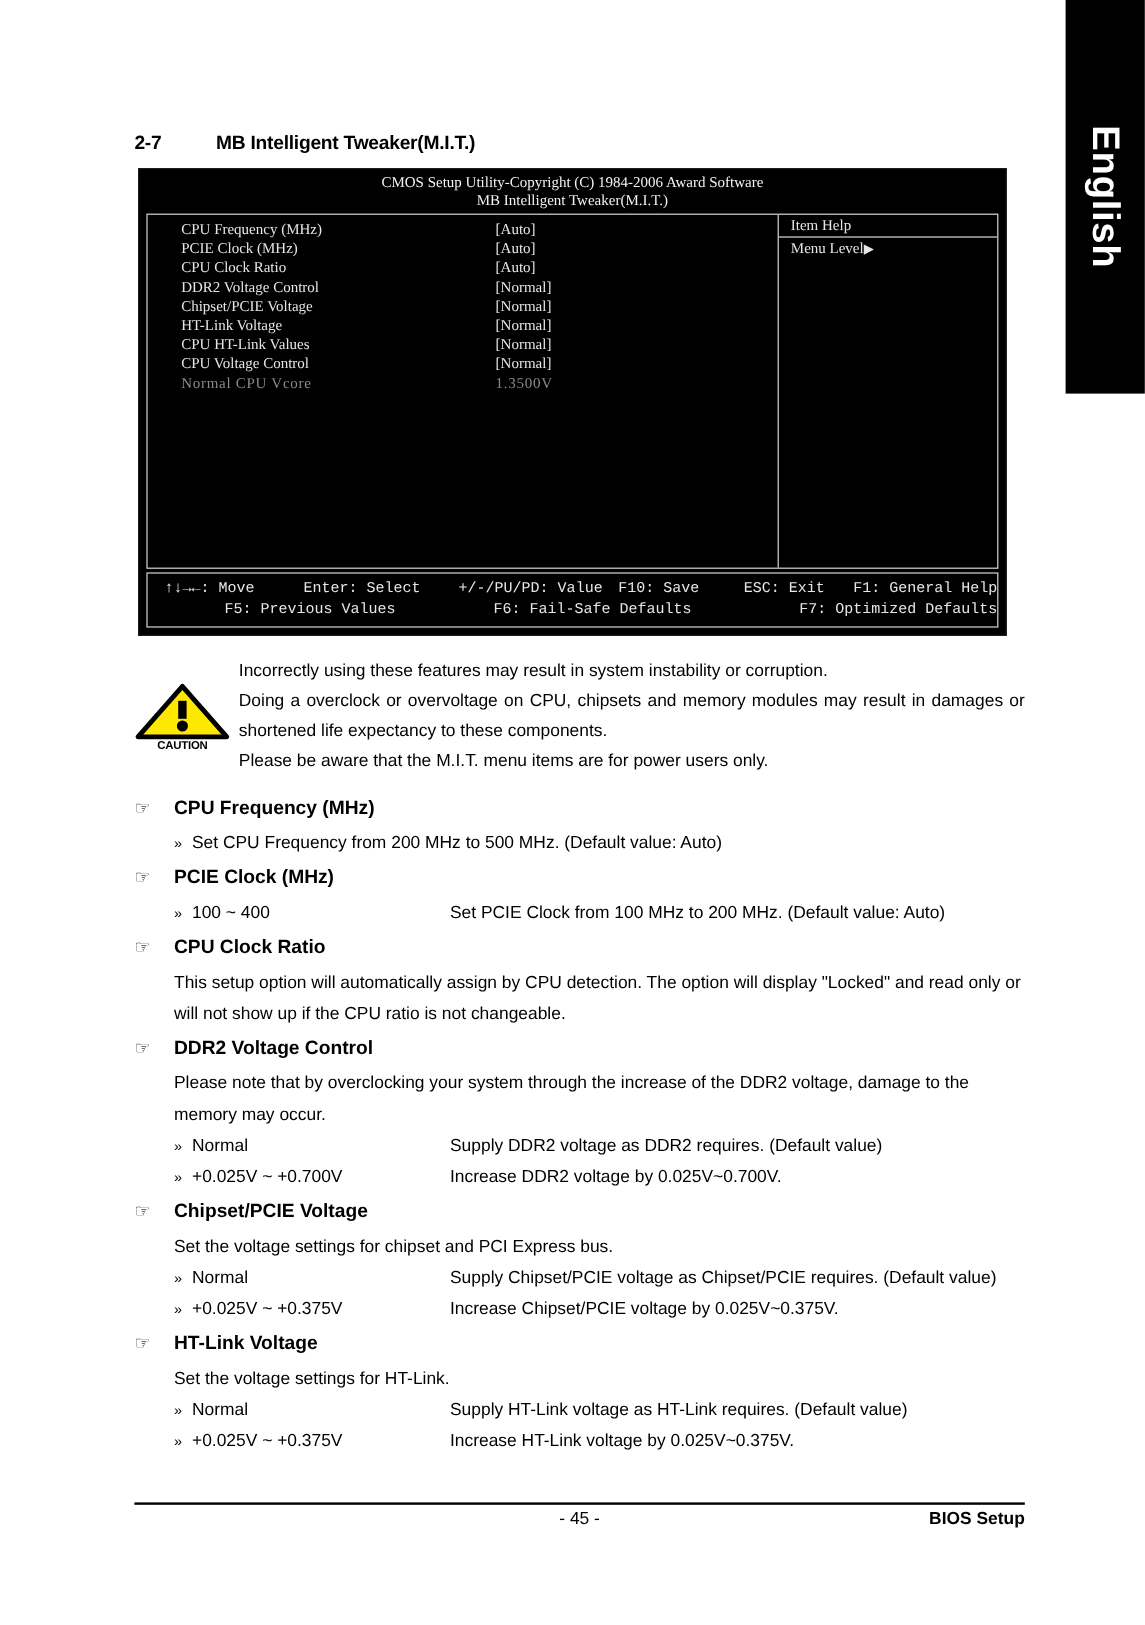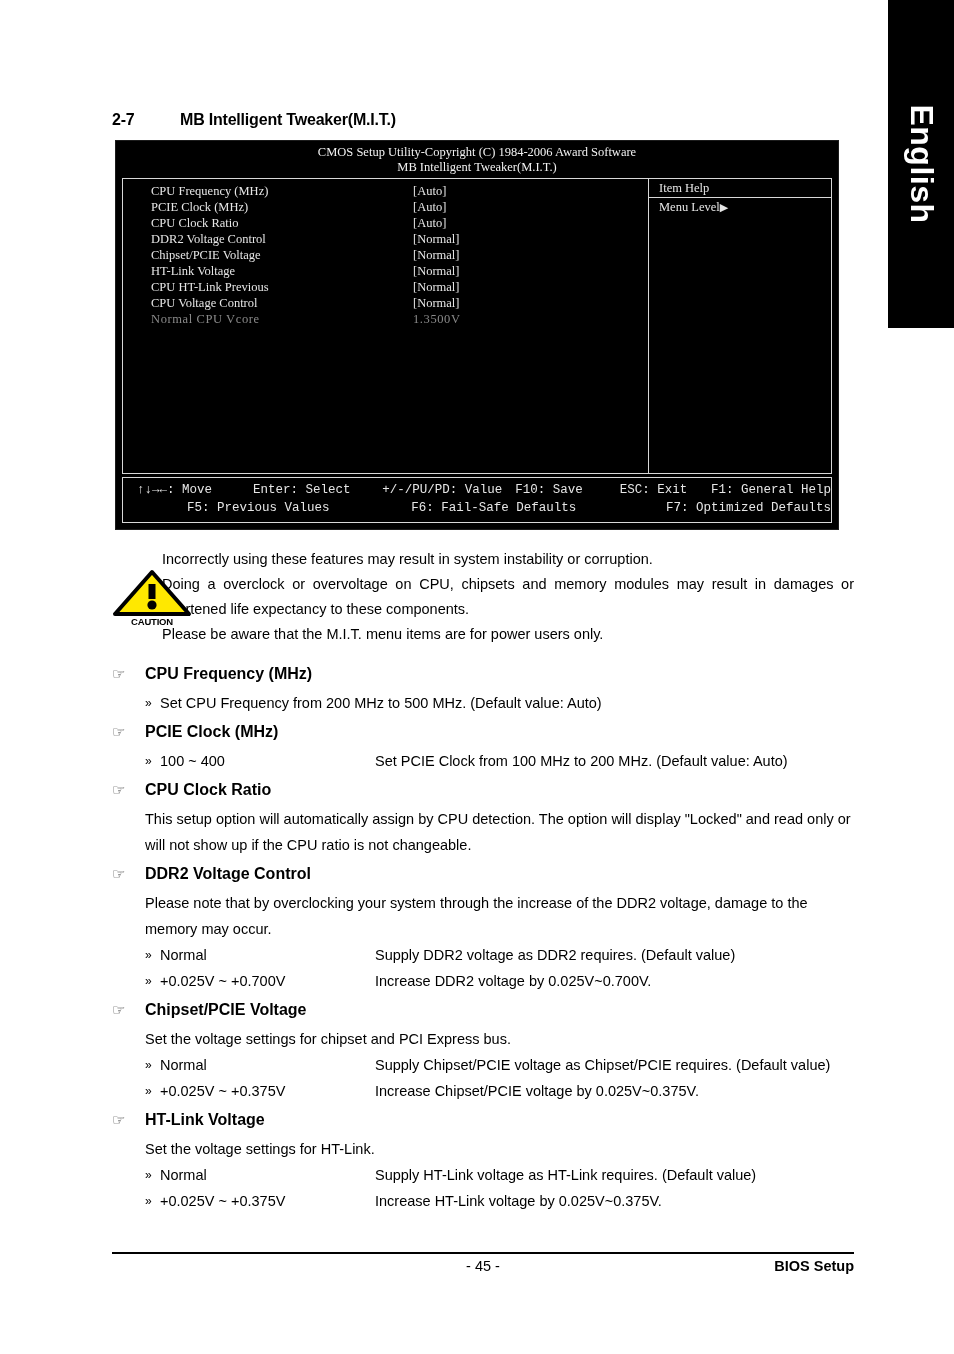--- a/index.html
+++ b/index.html
@@ -158,21 +158,21 @@
     position: absolute;
     bottom: 0;
     left: 0;
     width: 80px;
     text-align: center;
     font-size: 9.5px;
     font-weight: bold;
     letter-spacing: -0.2px;
   }
   .caution-text {
-    margin-left: 50px;
+    margin-left: 87px;
     font-size: 14.5px;
     line-height: 25px;
   }
   .caution-text p { margin: 0; }
   .justify { text-align: justify; }
 
   
   .sections {
     position: absolute;
     top: 658px;
@@ -284,21 +284,21 @@
       </div>
       <div class="bios-row">
         <span class="rname">Chipset/PCIE Voltage</span>
         <span class="rval">[Normal]</span>
       </div>
       <div class="bios-row">
         <span class="rname">HT-Link Voltage</span>
         <span class="rval">[Normal]</span>
       </div>
       <div class="bios-row">
-        <span class="rname">CPU HT-Link Previous</span>
+        <span class="rname">CPU HT-Link Values</span>
         <span class="rval">[Normal]</span>
       </div>
       <div class="bios-row">
         <span class="rname">CPU Voltage Control</span>
         <span class="rval">[Normal]</span>
       </div>
       <div class="bios-row dim">
         <span class="rname">Normal CPU Vcore</span>
         <span class="rval">1.3500V</span>
       </div>

